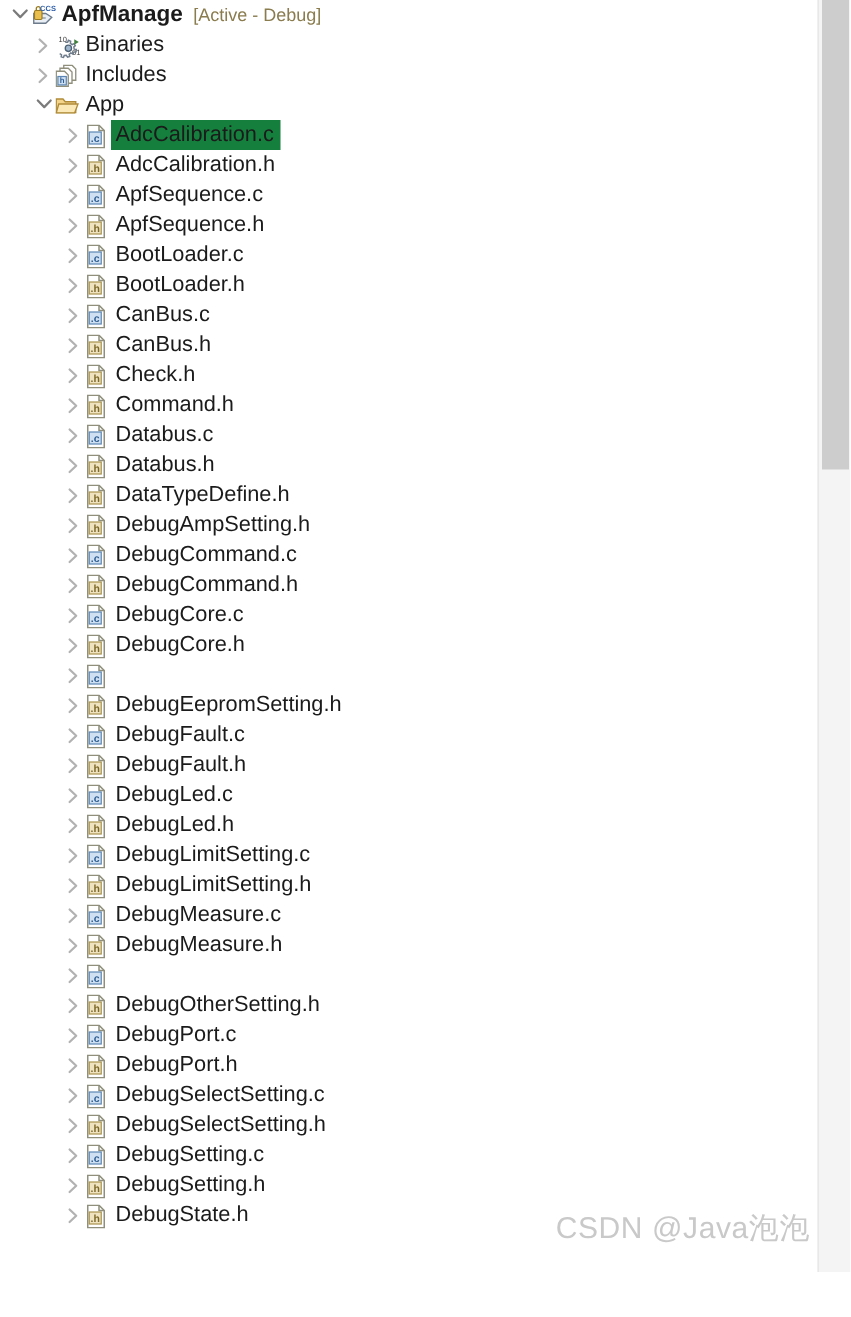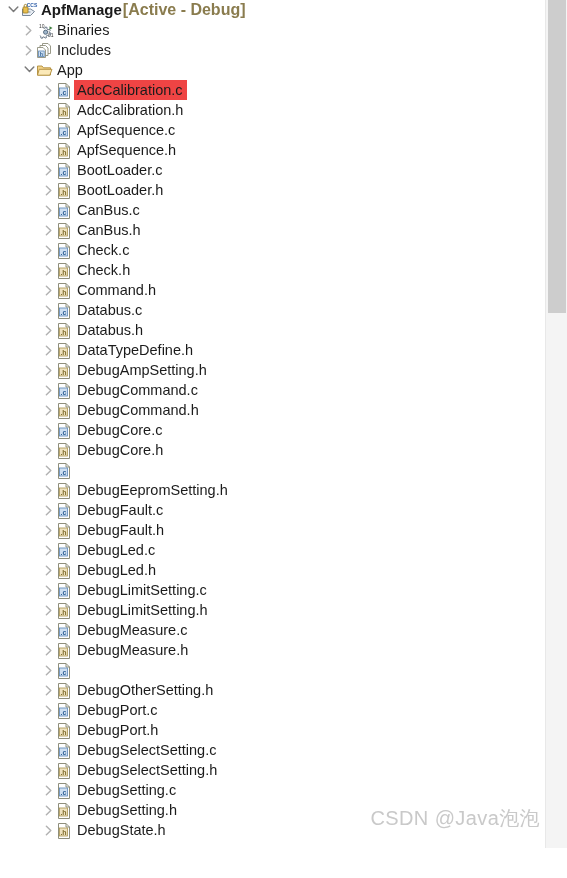--- a/index.html
+++ b/index.html
@@ -35,21 +35,21 @@
 
   .row {
     position: relative;
     height: 20px;
     line-height: 20px;
     display: flex;
     align-items: center;
     white-space: nowrap;
   }
   .row.selected .label-wrap {
-    background: #ef4444;
+    background: #15803d;
   }
 
   .twisty {
     width: 14px;
     height: 20px;
     flex: 0 0 14px;
     position: relative;
   }
   .twisty svg { display: block; position: absolute; left: 2px; top: 5px; }
 
@@ -67,24 +67,24 @@
     padding: 0 4px 0 3px;
     height: 20px;
   }
   .label {
     font-size: 14.5px;
     color: #1b1b1b;
     line-height: 20px;
   }
   .label.bold { font-weight: bold; font-size: 15px; }
   .build-cfg {
-    font-size: 16px;
-    font-weight: bold;
+    font-size: 12px;
+    font-weight: normal;
     color: #8a7c4e;
-    margin-left: 1px;
+    margin-left: 7px;
     line-height: 20px;
   }
 
   
   .lvl0 { padding-left: 6px; }
   .lvl1 { padding-left: 22px; }
   .lvl2 { padding-left: 42px; }
 
   
   .scrollbar {
@@ -355,38 +355,20 @@
       <div class="row lvl2">
         <span class="twisty">
           <svg width="9" height="11" viewBox="0 0 9 11">
             <path d="M2.4 1.3 L6.8 5.5 L2.4 9.7" fill="none" stroke="#b2b2b2" stroke-width="1.5" stroke-linecap="round" stroke-linejoin="round"></path>
           </svg>
         </span>
         <span class="icon">
           <svg width="14" height="16" viewBox="0 0 14 16">
             <path d="M1.5 0.5 H9 L12.5 4 V15.5 H1.5 Z" fill="#ffffff" stroke="#8f8f7c" stroke-width="1"></path>
             <path d="M9 0.5 V4 H12.5" fill="none" stroke="#8f8f7c" stroke-width="1"></path>
-            <rect x="2.5" y="5" width="8" height="8" fill="#cfe0f2" stroke="#5b86b5" stroke-width="0.8"></rect>
-            <text x="6.5" y="11.6" font-family="Liberation Sans, sans-serif" font-size="7" font-weight="bold" text-anchor="middle" fill="#2d5e93">.c</text>
-          </svg>
-        </span>
-        <span class="label-wrap">
-          <span class="label">Check.c</span>
-        </span>
-      </div>
-      <div class="row lvl2">
-        <span class="twisty">
-          <svg width="9" height="11" viewBox="0 0 9 11">
-            <path d="M2.4 1.3 L6.8 5.5 L2.4 9.7" fill="none" stroke="#b2b2b2" stroke-width="1.5" stroke-linecap="round" stroke-linejoin="round"></path>
-          </svg>
-        </span>
-        <span class="icon">
-          <svg width="14" height="16" viewBox="0 0 14 16">
-            <path d="M1.5 0.5 H9 L12.5 4 V15.5 H1.5 Z" fill="#ffffff" stroke="#8f8f7c" stroke-width="1"></path>
-            <path d="M9 0.5 V4 H12.5" fill="none" stroke="#8f8f7c" stroke-width="1"></path>
             <rect x="2.5" y="5" width="8" height="8" fill="#efe2bf" stroke="#a8934f" stroke-width="0.8"></rect>
             <text x="6.5" y="11.6" font-family="Liberation Sans, sans-serif" font-size="7" font-weight="bold" text-anchor="middle" fill="#7d6a2a">.h</text>
           </svg>
         </span>
         <span class="label-wrap">
           <span class="label">Check.h</span>
         </span>
       </div>
       <div class="row lvl2">
         <span class="twisty">

